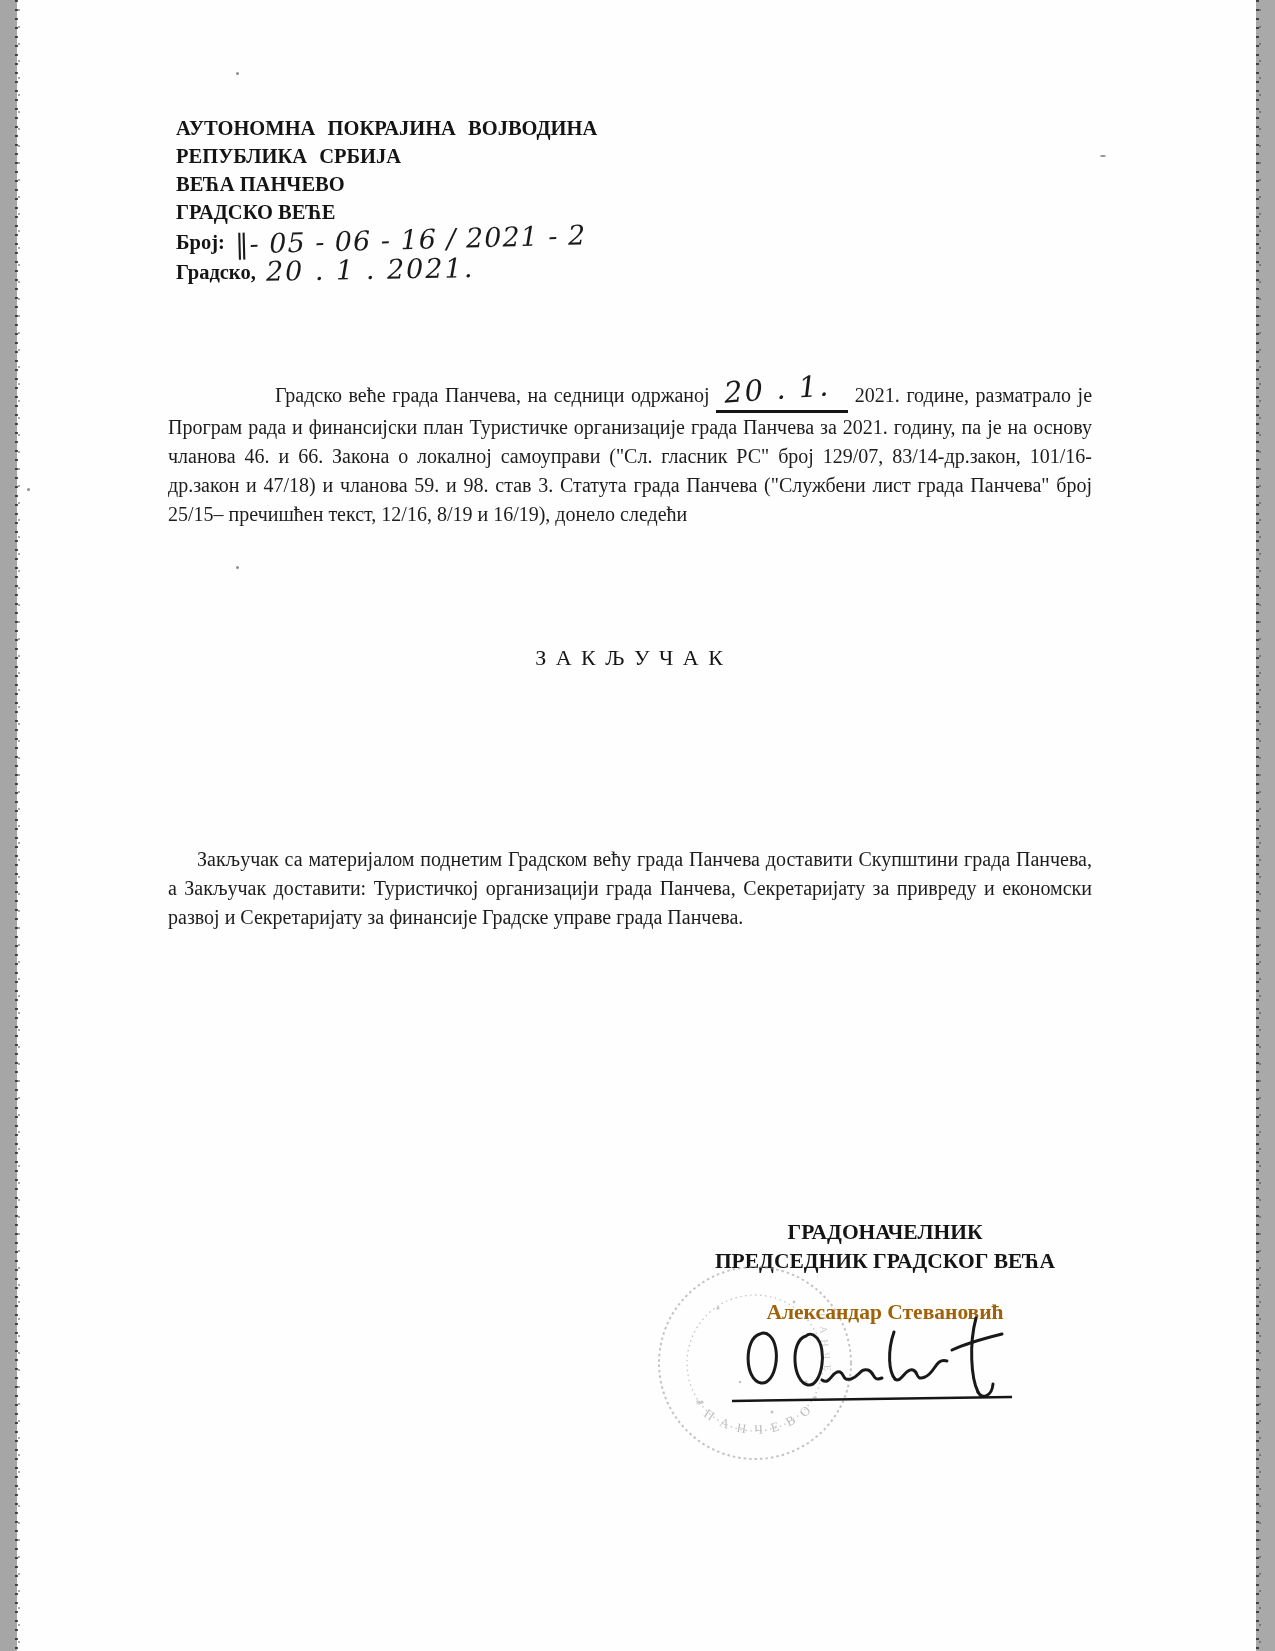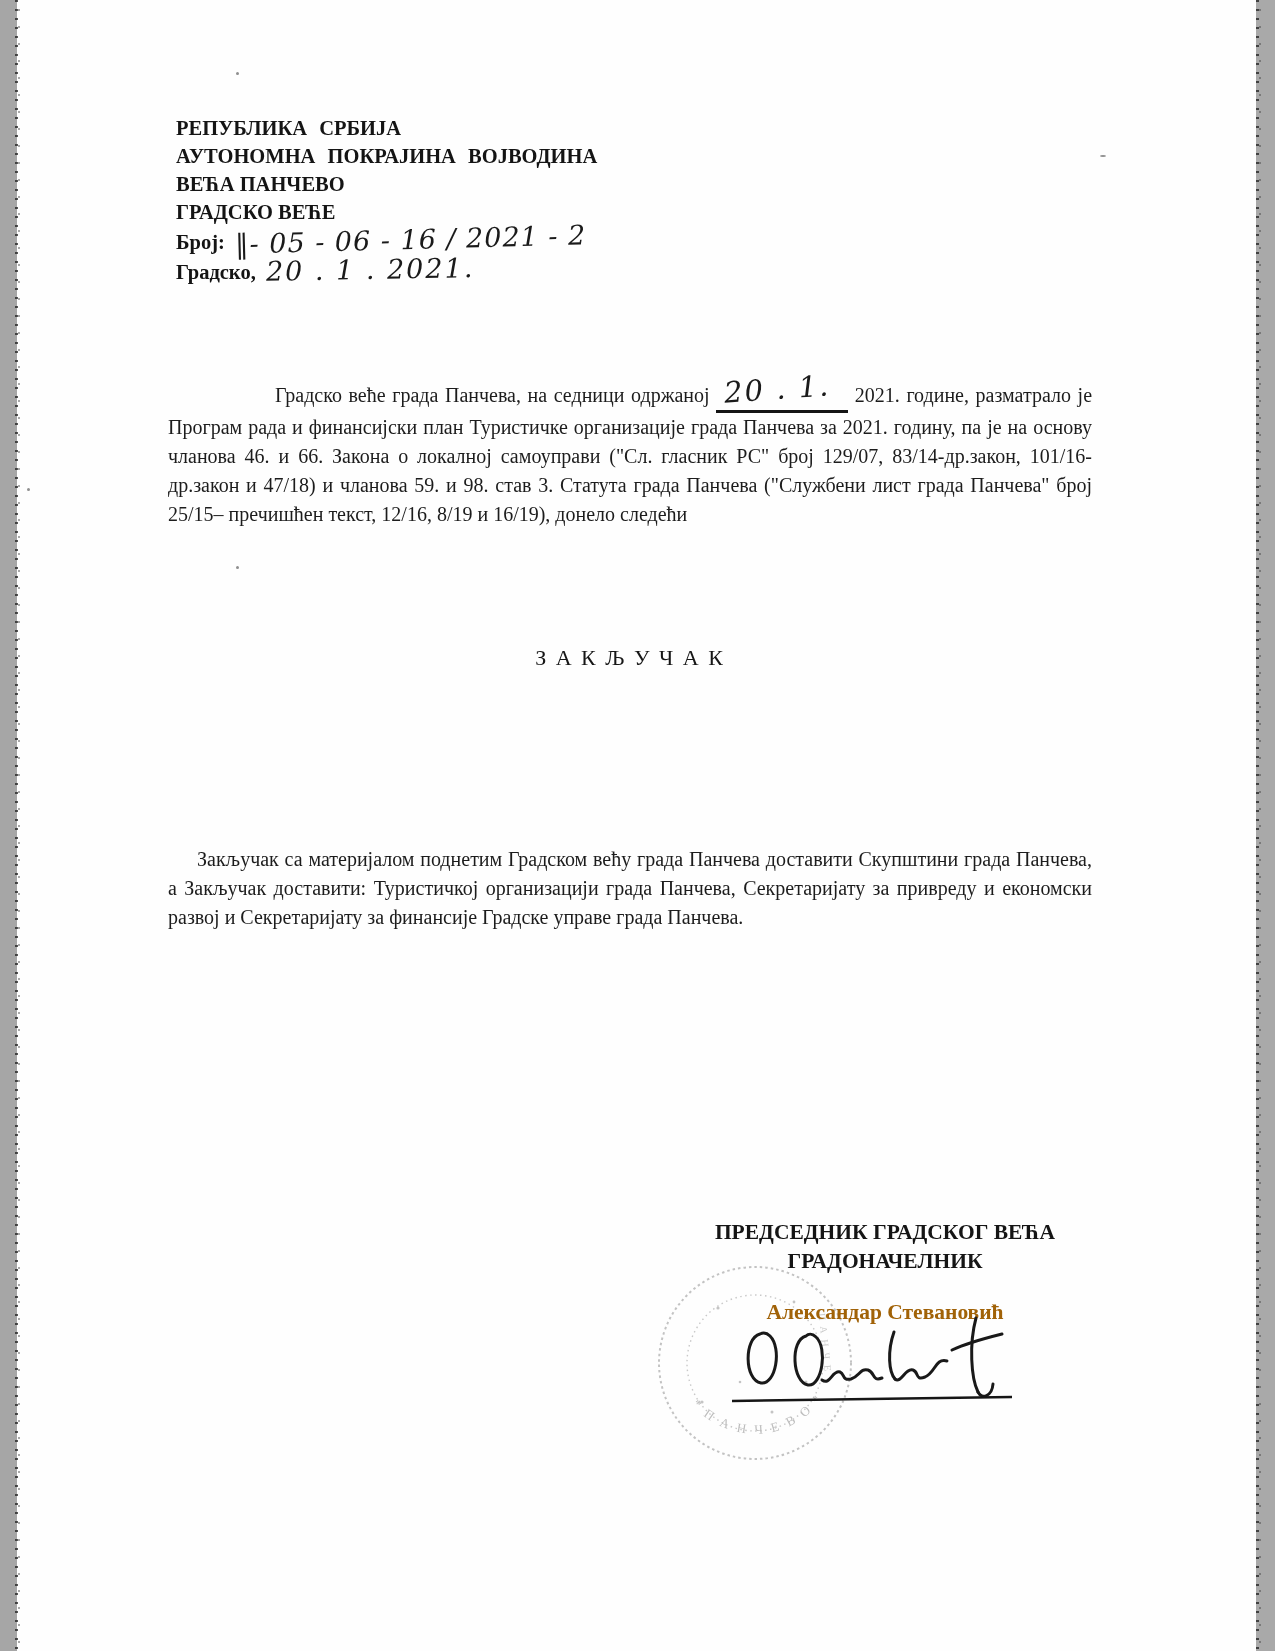--- a/index.html
+++ b/index.html
@@ -110,22 +110,22 @@
   <div class="edge-strip-left"></div>
   <div class="speckle-col left"></div>
   <div class="edge-strip-right"></div>
   <div class="speckle-col right"></div>
   <div class="speck" style="left:236px;top:72px;width:3px;height:3px;"></div>
   <div class="speck" style="left:1100px;top:155px;width:6px;height:2px;"></div>
   <div class="speck" style="left:236px;top:566px;width:3px;height:3px;"></div>
   <div class="speck" style="left:27px;top:488px;width:3px;height:3px;"></div>
 
   <div class="letterhead">
+    <div class="wide">АУТОНОМНА ПОКРАЈИНА ВОЈВОДИНА</div>
     <div class="wide">РЕПУБЛИКА СРБИЈА</div>
-    <div class="wide">АУТОНОМНА ПОКРАЈИНА ВОЈВОДИНА</div>
     <div>ВЕЋА ПАНЧЕВО</div>
     <div>ГРАДСКО ВЕЋЕ</div>
     <div class="lh-row">
       <span class="lh-label">Број:</span>
       <span class="hw hw-number">‖- 05 - 06 - 16 / 2021 - 2</span>
     </div>
     <div class="lh-row">
       <span class="lh-label">Градско,</span>
       <span class="hw hw-date">20 . 1 . 2021.</span>
     </div>
@@ -133,22 +133,22 @@
 
   <p class="para intro"><span>Градско веће града Панчева, на седници одржаној</span>
     <span class="hw-slot"><span class="hw">20 . 1.</span></span>
     <span>2021. године, разматрало је Програм рада и финансијски план Туристичке организације града Панчева за 2021. годину, па је на основу чланова 46. и 66. Закона о локалној самоуправи ("Сл. гласник РС" број 129/07, 83/14-др.закон, 101/16-др.закон и 47/18)  и чланова 59. и 98.  став 3.  Статута града Панчева ("Службени лист града Панчева" број 25/15– пречишћен текст, 12/16, 8/19 и 16/19), донело следећи</span></p>
 
   <div class="heading">З А К Љ У Ч А К</div>
 
   <p class="para p3">Закључак са материјалом поднетим Градском већу града Панчева доставити Скупштини града Панчева, а Закључак доставити: Туристичкој организацији града Панчева, Секретаријату за привреду и економски развој и Секретаријату за финансије Градске управе града Панчева.</p>
 
   <div class="sig-titles">
+    <div>ГРАДОНАЧЕЛНИК</div>
     <div>ПРЕДСЕДНИК ГРАДСКОГ ВЕЋА</div>
-    <div>ГРАДОНАЧЕЛНИК</div>
   </div>
 
   <svg class="stamp" viewBox="0 0 202 202">
     <circle cx="101" cy="101" r="96" fill="none" stroke="#9a9a9a" stroke-width="2" stroke-dasharray="2.5 3"></circle>
     <circle cx="101" cy="101" r="68" fill="none" stroke="#a2a2a2" stroke-width="1.4" stroke-dasharray="1.5 3.5"></circle>
     <defs>
       <path id="stampBottomArc" d="M 24 118 A 82 82 0 0 0 178 118" fill="none"></path>
       <path id="stampTopArc" d="M 36 86 A 74 74 0 0 1 166 86" fill="none"></path>
     </defs>
     <text font-size="13" fill="#8f8f8f" font-family="Liberation Serif, serif" letter-spacing="3">

